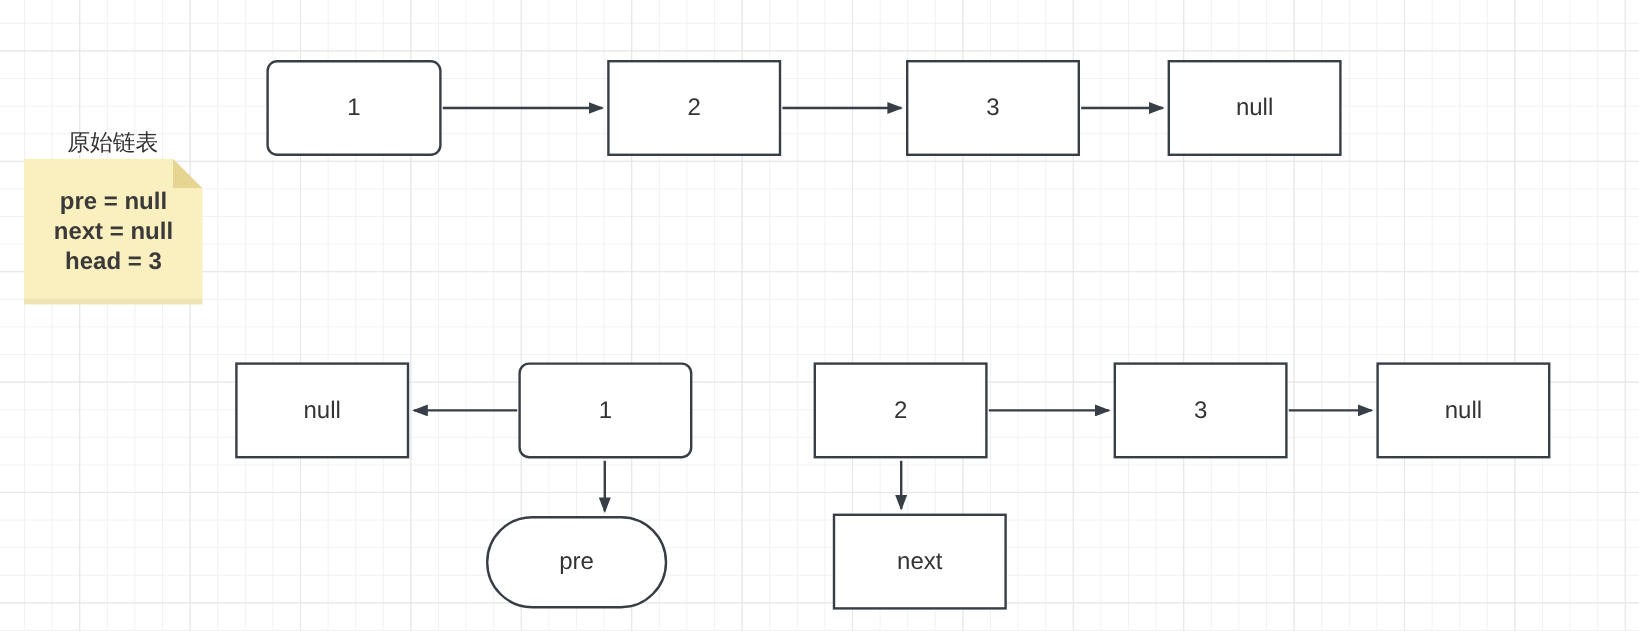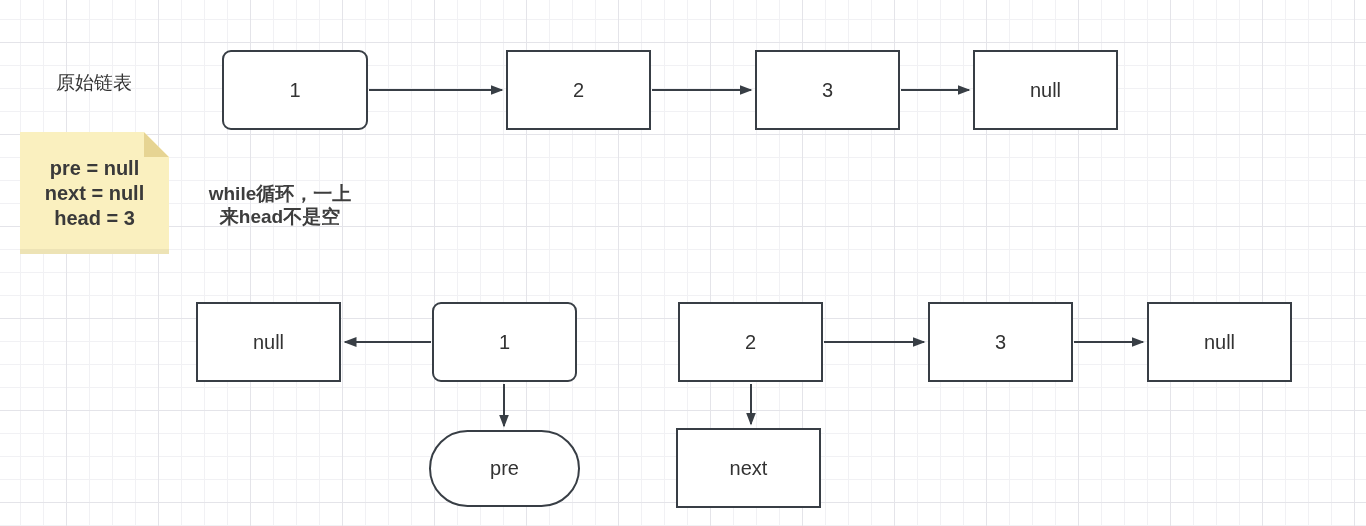--- a/index.html
+++ b/index.html
@@ -25,20 +25,21 @@
     border:2px solid #383e45;
     display:flex;align-items:center;justify-content:center;
     font-size:20px;color:#333333;
   }
   .rounded{border-radius:9px;}
   .stadium{border-radius:39px;}
   .text-label{
     position:absolute;
     font-size:19px;color:#333333;
     white-space:nowrap;
+    margin-top:36px;
   }
   .while-note{
     position:absolute;
     left:198px;top:182px;width:164px;
     text-align:center;
     font-size:19px;font-weight:700;color:#3d3d3d;
     line-height:23px;
   }
   .sticky-note{
     position:absolute;
@@ -66,24 +67,20 @@
 
   <div class="text-label" style="left:56px;top:70px;">原始链表</div>
 
   <div class="sticky-note">
     <div class="sticky-fold"></div>
     <div>pre = null</div>
     <div>next = null</div>
     <div>head = 3</div>
   </div>
 
-  <div class="while-note">
-    <div>while循环，一上</div>
-    <div>来head不是空</div>
-  </div>
 
   <div class="node rounded" style="left:222px;top:50px;width:146px;height:80px;">
     <span>1</span>
   </div>
   <div class="node" style="left:506px;top:50px;width:145px;height:80px;">
     <span>2</span>
   </div>
   <div class="node" style="left:755px;top:50px;width:145px;height:80px;">
     <span>3</span>
   </div>
@@ -100,24 +97,24 @@
   <div class="node" style="left:678px;top:302px;width:145px;height:80px;">
     <span>2</span>
   </div>
   <div class="node" style="left:928px;top:302px;width:145px;height:80px;">
     <span>3</span>
   </div>
   <div class="node" style="left:1147px;top:302px;width:145px;height:80px;">
     <span>null</span>
   </div>
 
-  <div class="node stadium" style="left:429px;top:430px;width:151px;height:77px;">
+  <div class="node stadium" style="left:405px;top:430px;width:151px;height:77px;">
     <span>pre</span>
   </div>
-  <div class="node" style="left:676px;top:428px;width:145px;height:80px;">
+  <div class="node" style="left:694px;top:428px;width:145px;height:80px;">
     <span>next</span>
   </div>
 
   <svg class="connectors" width="1366" height="526">
     <defs>
       <marker id="ah" markerWidth="13" markerHeight="10" refX="11.5" refY="5" orient="auto" markerUnits="userSpaceOnUse">
         <path d="M0,0 L13,5 L0,10 z" fill="#383e45"></path>
       </marker>
     </defs>
     <line x1="369" y1="90" x2="502" y2="90" marker-end="url(#ah)"></line>

